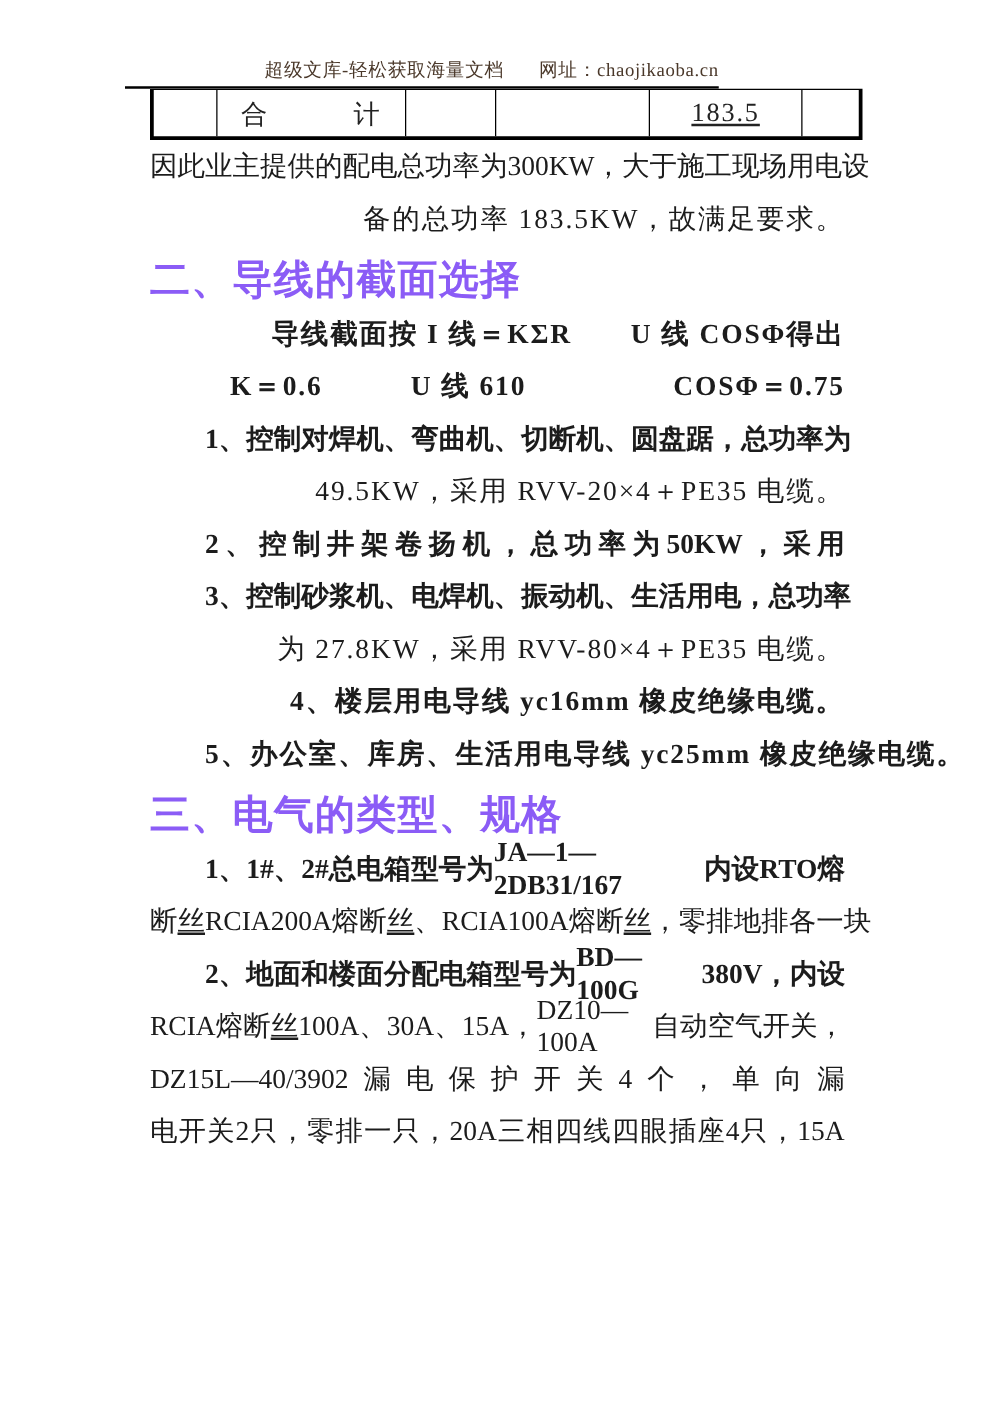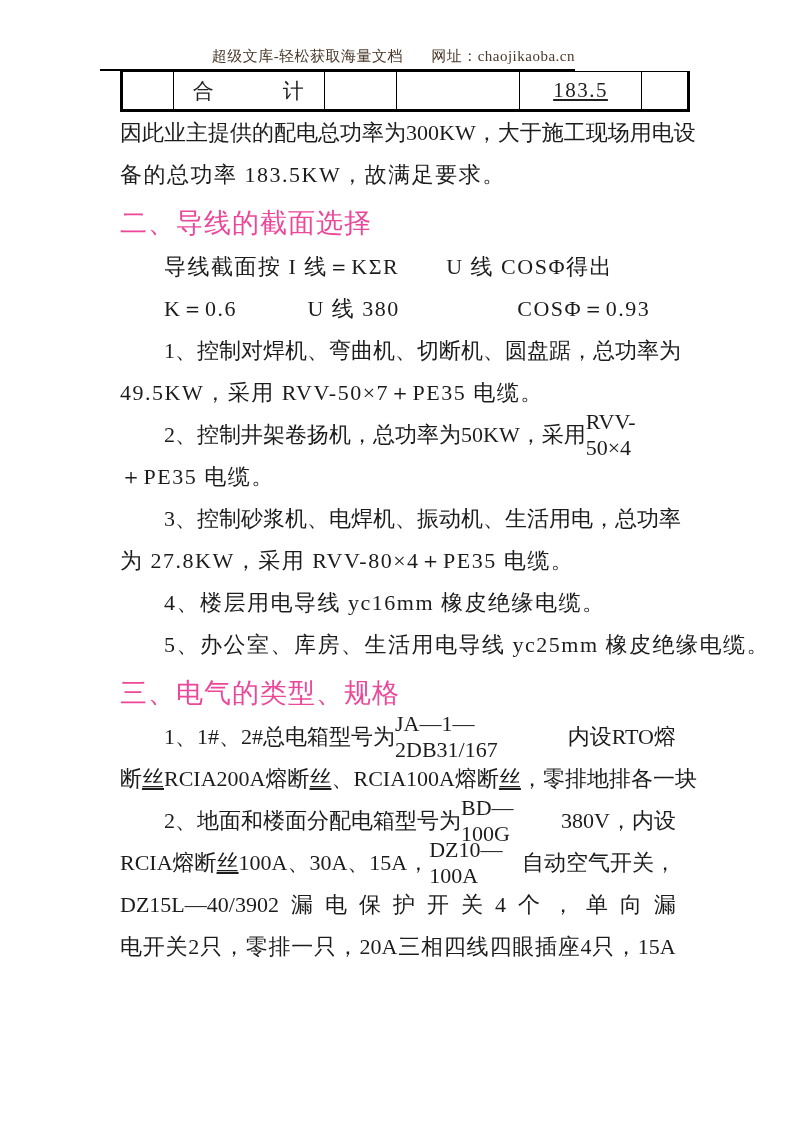--- a/index.html
+++ b/index.html
@@ -43,28 +43,28 @@
   .c1{width:50px;} .c2{width:151px;} .c3{width:72px;}
   .c4{width:123px;} .c5{width:122px;text-decoration:underline;} .c6{flex:1;}
 
   
   .content{margin-left:120px;width:556px;}
   .line{
     height:42px;
     font-size:22px;
     color:#1c1c1c;
   }
-  .plain{line-height:42px;white-space:pre;letter-spacing:1.5px;}
+  .plain{line-height:42px;white-space:pre;letter-spacing:1.5px;text-align:right;}
   .stretch{display:flex;justify-content:space-between;align-items:center;}
-  .ind{padding-left:44px;}
+  .ind{padding-left:44px;font-weight:bold;}
   .heading{
     height:46px;line-height:46px;
     margin-top:4px;
     font-family:"Liberation Sans","DejaVu Sans",sans-serif;
-    font-weight:400;font-size:27px;color:#ec4899;
+    font-weight:700;font-size:32px;color:#8b5cf6;
     letter-spacing:1px;white-space:pre;
   }
 </style>
 </head>
 <body>
 
 <div class="page">
 
   <div class="hdr">
     <div class="hdr-line"><span>超级文库-轻松获取海量文档</span><span class="gap"></span><span>网址：</span><span>chaojikaoba.cn</span></div>
@@ -102,21 +102,21 @@
         <span>工</span>
         <span>现</span>
         <span>场</span>
         <span>用</span>
         <span>电</span>
         <span>设</span>
       </div>
     <div class="line plain">备的总功率 183.5KW，故满足要求。</div>
     <div class="heading">二、导线的截面选择</div>
     <div class="line plain ind">导线截面按 I 线＝KΣR　　U 线 COSΦ得出</div>
-    <div class="line plain ind">K＝0.6　　　U 线 380　　　　　COSΦ＝0.93</div>
+    <div class="line plain ind">K＝0.6　　　U 线 610　　　　　COSΦ＝0.75</div>
     <div class="line stretch ind">
         <span>1</span>
         <span>、</span>
         <span>控</span>
         <span>制</span>
         <span>对</span>
         <span>焊</span>
         <span>机</span>
         <span>、</span>
         <span>弯</span>
@@ -129,43 +129,41 @@
         <span>、</span>
         <span>圆</span>
         <span>盘</span>
         <span>踞</span>
         <span>，</span>
         <span>总</span>
         <span>功</span>
         <span>率</span>
         <span>为</span>
       </div>
-    <div class="line plain">49.5KW，采用 RVV-50×7＋PE35 电缆。</div>
+    <div class="line plain">49.5KW，采用 RVV-20×4＋PE35 电缆。</div>
     <div class="line stretch ind">
         <span>2</span>
         <span>、</span>
         <span>控</span>
         <span>制</span>
         <span>井</span>
         <span>架</span>
         <span>卷</span>
         <span>扬</span>
         <span>机</span>
         <span>，</span>
         <span>总</span>
         <span>功</span>
         <span>率</span>
         <span>为</span>
         <span>50KW</span>
         <span>，</span>
         <span>采</span>
         <span>用</span>
-        <span>RVV-50×4</span>
-      </div>
-    <div class="line plain">＋PE35 电缆。</div>
+      </div>
     <div class="line stretch ind">
         <span>3</span>
         <span>、</span>
         <span>控</span>
         <span>制</span>
         <span>砂</span>
         <span>浆</span>
         <span>机</span>
         <span>、</span>
         <span>电</span>

